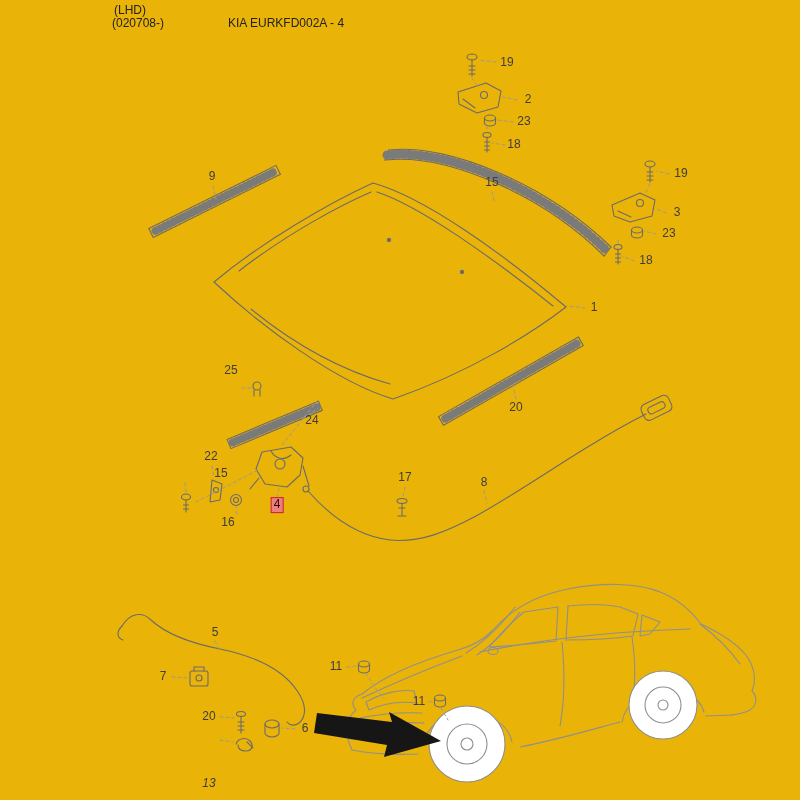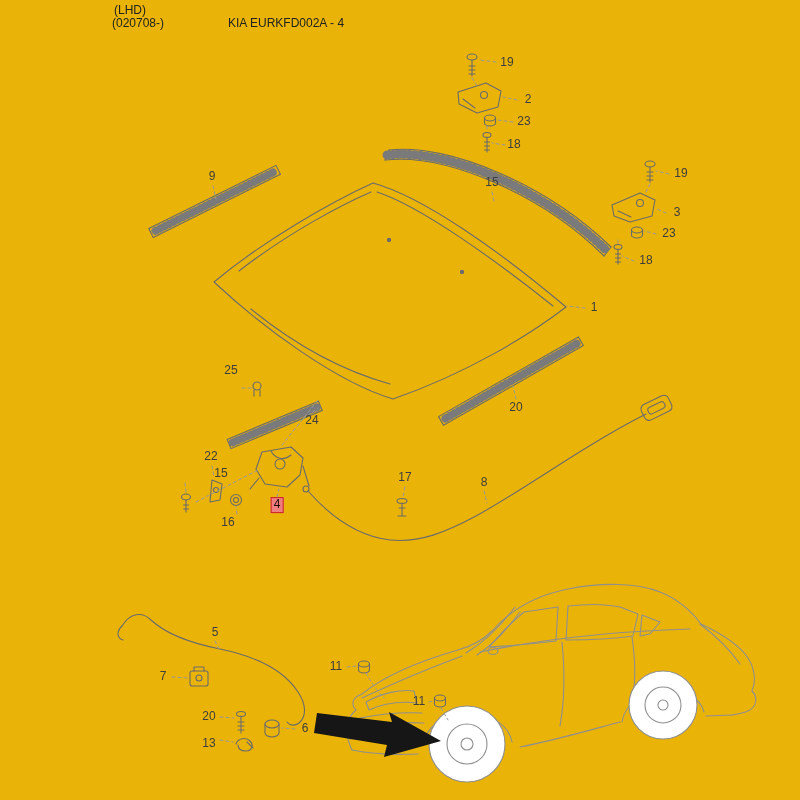--- a/index.html
+++ b/index.html
@@ -255,17 +255,17 @@
       <div class="part-label" style="left: 184px; top: 474px; margin-left: 37px;">15</div>
       <div class="part-label" style="left: 405px; top: 478px; text-align: center;">17</div>
       <div class="part-label" style="left: 484px; top: 483px;">8</div>
       <div class="part-label highlighted" style="left: 277px; top: 505px; background: rgb(239, 127, 127); border: 1px solid rgb(204, 34, 34);">4</div>
       <div class="part-label" style="left: 228px; top: 523px;">16</div>
       <div class="part-label" style="left: 215px; top: 633px;">5</div>
       <div class="part-label" style="left: 336px; top: 667px;">11</div>
       <div class="part-label" style="left: 163px; top: 677px;">7</div>
       <div class="part-label" style="left: 419px; top: 702px;">11</div>
       <div class="part-label" style="left: 209px; top: 717px;">20</div>
-      <div class="part-label" style="left: 209px; top: 744px;">13</div>
+      <div class="part-label" style="left: 209px; top: 784px; font-style: italic;">13</div>
       <div class="part-label" style="left: 305px; top: 729px;">6</div>
     </div>
 
 </div>
 
 </body></html>

